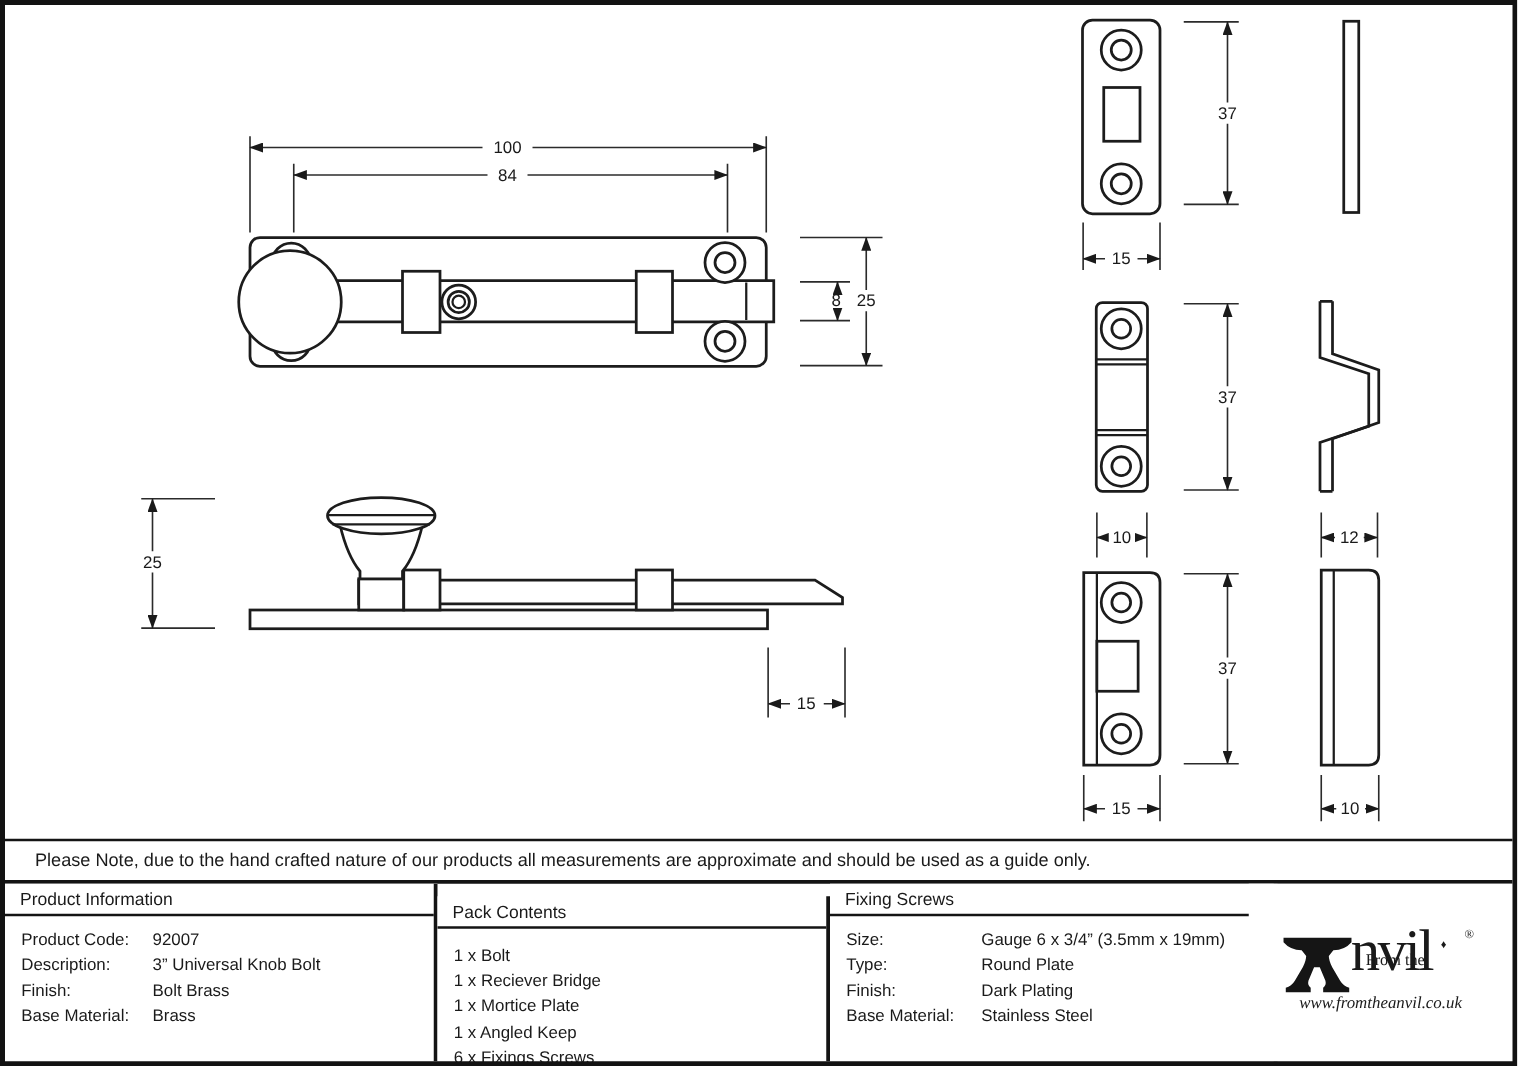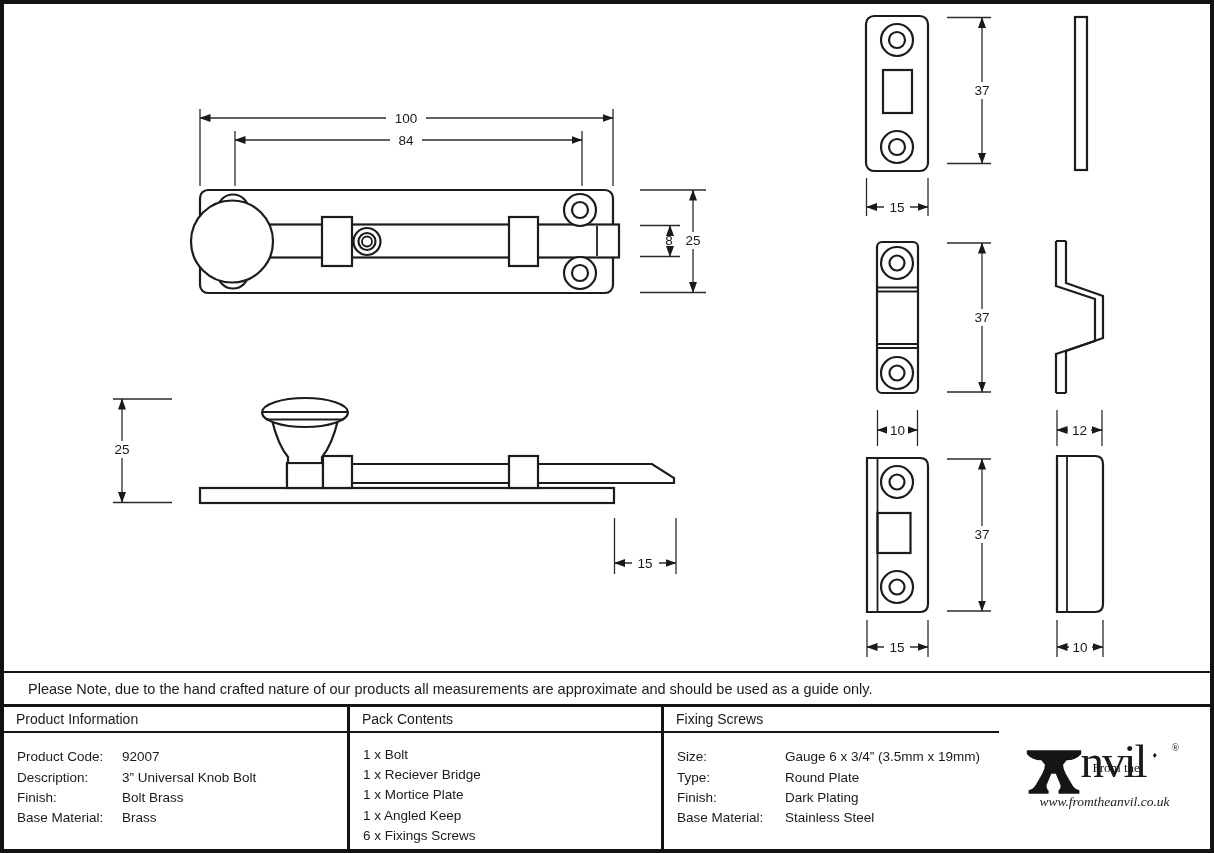--- a/index.html
+++ b/index.html
@@ -26,30 +26,30 @@
   .note-bar {
     position:absolute; left:4px; right:4px; top:671px; height:36px;
     box-sizing:border-box; border-top:2px solid #141414; border-bottom:3px solid #141414;
     display:flex; align-items:center; padding-left:24px;
     font-size:14.5px; background:#fff; z-index:5;
   }
 
   
   .tbl-col { position:absolute; top:707px; bottom:4px; box-sizing:border-box; background:#fff; z-index:5; }
   .col-product { left:4px;   width:346px; border-right:3px solid #141414; }
-  .col-pack    { left:350px; width:314px; border-right:3px solid #141414; }
+  .col-pack    { left:350px; width:314px; border-right:3px solid #141414;margin-top:10px; }
   .col-screws  { left:664px; width:358px; border-right:3px solid #141414; }
   .col-logo    { left:999px; right:4px; }
 
   .tbl-header {
     height:24px; line-height:25px; border-bottom:2px solid #141414;
     padding-left:12px; font-size:14px; box-sizing:content-box;
   }
   .tbl-body { padding:11px 0 0 13px; font-size:13.5px; }
-  .spec-row { display:flex; height:20.3px; align-items:flex-end; }
+  .spec-row { display:flex; height:20.3px; align-items:flex-start; }
   .spec-row .lbl { width:105px; flex:none; }
   .col-screws .spec-row .lbl { width:108px; }
   .pack-item { height:20.3px; display:flex; align-items:center; }
 
   
   .logo-box { position:relative; width:160px; height:72px; margin:38px auto 0; }
   .logo-nvil {
     position:absolute; left:56px; top:-11px;
     font-family:"Liberation Serif", serif; font-size:47px; letter-spacing:-2px;
   }

